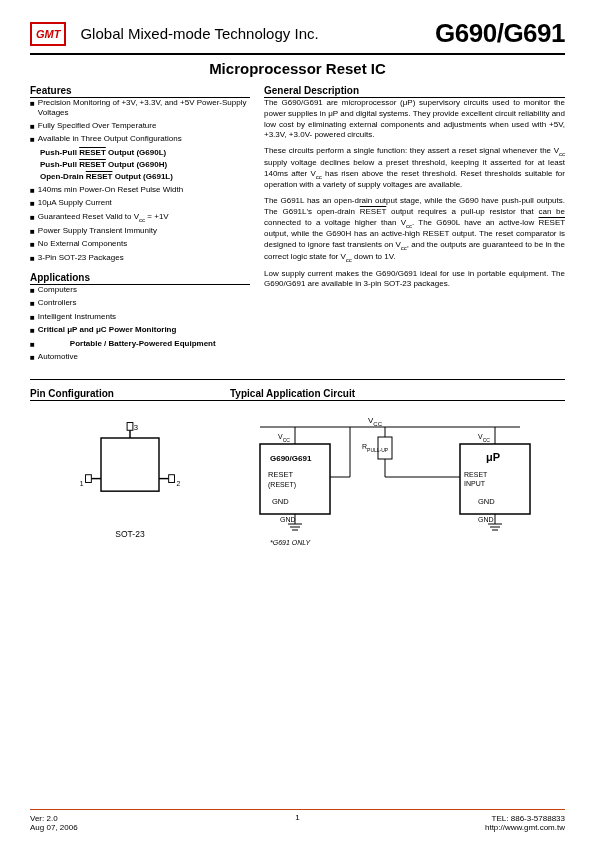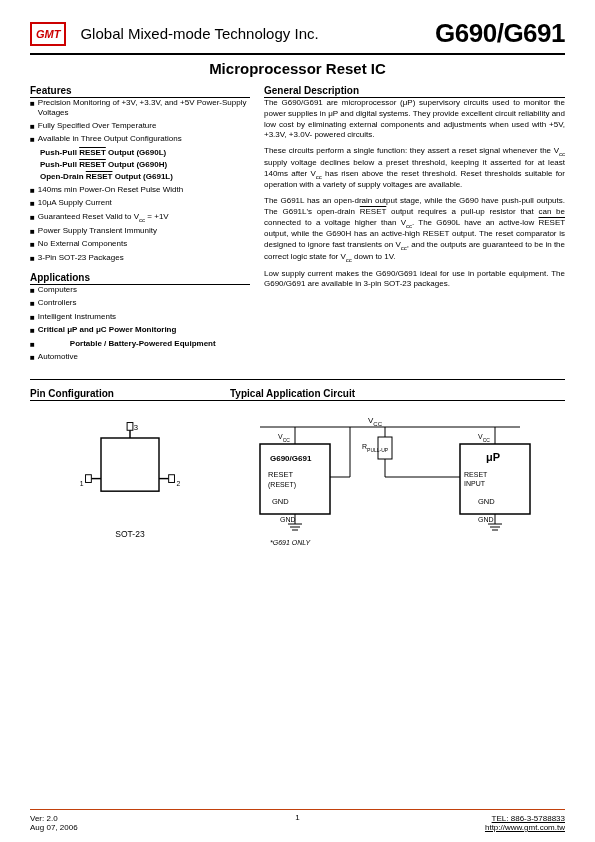--- a/index.html
+++ b/index.html
@@ -142,21 +142,20 @@
       right: 30px;
       border-top: 1px solid #c2410c;
       padding-top: 4px;
       display: flex;
       justify-content: space-between;
       align-items: flex-end;
       font-size: 8px;
     }
     .footer-right {
       text-align: right;
-      text-decoration: underline;
     }
     .page-num {
       position: absolute;
       bottom: 10px;
       left: 50%;
       transform: translateX(-50%);
       font-size: 8px;
     }
     sub { font-size: 6px; }
   </style>

